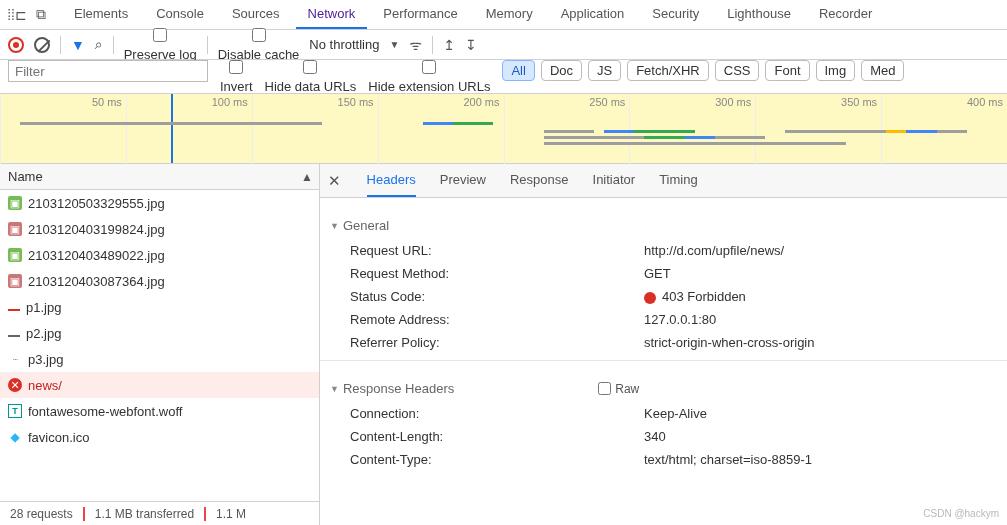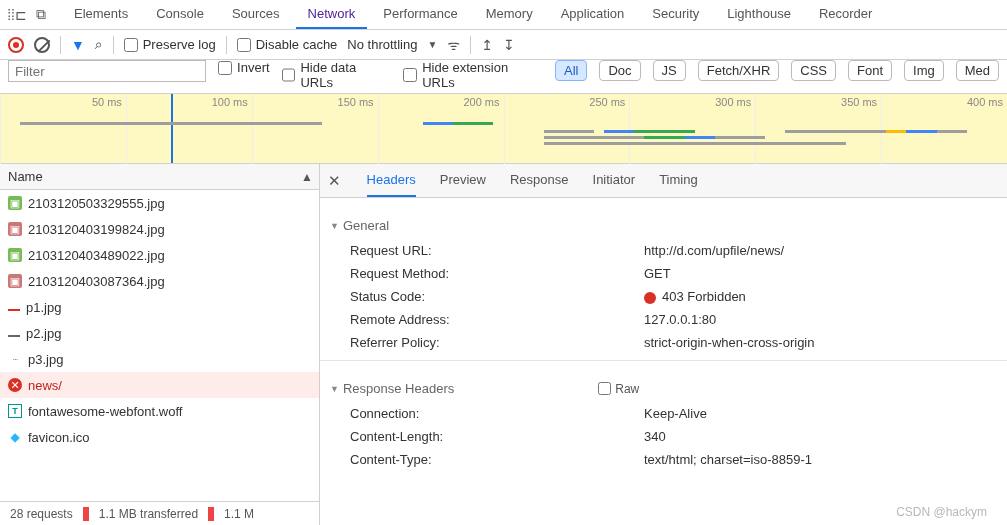--- a/index.html
+++ b/index.html
@@ -9,21 +9,21 @@
 .tabs { display: flex; gap: 4px; margin-left: 8px; }
 .tab { padding: 6px 12px; color: #555; cursor: pointer; }
 .tab.active { color: #4c1d95; border-bottom: 2px solid #1a73e8; }
 .toolbar { display: flex; align-items: center; height: 30px; border-bottom: 1px solid #d0d0d0; padding: 0 8px; gap: 10px; }
 .circ { width: 16px; height: 16px; border-radius: 50%; border: 2px solid #d93025; display: inline-block; position: relative; }
 .circ::after { content:""; position:absolute; inset:3px; background:#d93025; border-radius:50%; }
 .nope { width: 16px; height:16px; border:2px solid #555; border-radius:50%; position:relative; display:inline-block; }
 .nope::after { content:""; position:absolute; width:2px; height:16px; background:#555; left:7px; top:-1px; transform:rotate(45deg); }
 .funnel { color:#1a73e8; font-size:14px; }
 .sep { width:1px; height:18px; background:#ccc; }
-.chk { display:flex; align-items:center; gap:5px; color:#333; }
+.chk { display:flex; align-items:center; gap:5px; color:#333;flex-direction:column; }
 .chk input { width:14px; height:14px; }
 .caret { font-size:10px; color:#555; }
 .iconsm { color:#555; font-size:14px; }
 .filterbar { display:flex; align-items:flex-start; height:34px; border-bottom:1px solid #d0d0d0; padding:0 8px; gap:12px; }
 .filterbar input[type=text] { width:200px; height:22px; border:1px solid #bbb; padding:0 6px; color:#888; }
 .ftbtn { padding:2px 8px; border:1px solid #bbb; border-radius:4px; cursor:pointer; background:#fff; }
 .ftbtn.sel { background:#d6e8ff; border-color:#8ab4f8; color:#1a5cc0; }
 .timeline { height:70px; border-bottom:1px solid #d0d0d0; position:relative; background:#fef9c3; }
 .timeline .ticks { position:absolute; top:0; left:0; right:0; display:flex; }
 .timeline .tick { flex:1; position:relative; height:70px; border-left:1px solid #eee; font-size:11px; color:#888; }
@@ -44,37 +44,37 @@
 .row .ricon { width:14px; height:14px; display:flex; align-items:center; justify-content:center; font-size:11px; }
 .ricon.img { background:#7b5; color:#fff; border-radius:2px; }
 .ricon.img2 { background:#c77; color:#fff; border-radius:2px; }
 .ricon.red { background:#d93025; color:#fff; border-radius:50%; }
 .ricon.redline { border-bottom:2px solid #d93025; width:12px; height:8px; }
 .ricon.grayline { border-bottom:2px solid #666; width:12px; height:8px; }
 .ricon.dots { color:#a55; font-size:8px; letter-spacing:-1px; }
 .ricon.teal { color:#009688; border:1px solid #009688; font-size:9px; font-weight:bold; }
 .ricon.blue { color:#29b6f6; font-size:12px; }
 .status { height:24px; border-top:1px solid #d0d0d0; display:flex; align-items:center; font-size:12px; color:#555; }
-.status span { padding:0 10px; border-right:6px solid #ef4444; }
+.status span { padding:0 10px; border-right:2px solid #ef4444; }
 .right { flex:1; display:flex; flex-direction:column; }
 .dtabs { display:flex; align-items:center; height:34px; border-bottom:1px solid #d0d0d0; padding:0 8px; gap:20px; background:#f7f7f7; }
 .dtabs .close { font-size:15px; color:#555; cursor:pointer; margin-right:6px; }
 .dtab { color:#555; cursor:pointer; padding:8px 0; }
 .dtab.active { color:#1a73e8; border-bottom:2px solid #1a73e8; }
 .pane { flex:1; overflow:auto; padding:0; }
 .sect { padding:6px 10px; }
 .sect .shdr { color:#666; padding:6px 0; display:flex; align-items:center; gap:4px;margin-top:8px; }
 .sect .shdr::before { content:"▼"; font-size:9px; color:#888; }
 .kv { display:flex; padding:4px 0 4px 20px; }
 .kv .k { width:270px; color:#333; }
 .kv .v { color:#333;padding-left:24px; }
 .statdot { width:12px; height:12px; background:#d93025; border-radius:50%; display:inline-block; margin-right:6px; vertical-align:middle; }
 .rawchk { display:flex; align-items:center; gap:4px; color:#555; margin-left:140px; font-size:12px; }
 .divsect { border-bottom:1px solid #e5e5e5; }
-.watermark { position:absolute; right:20px; bottom:6px; color:#b8b8b8; font-size:12px; }
+.watermark { position:absolute; right:8px; bottom:6px; color:#b8b8b8; font-size:10px; }
 </style>
 </head>
 <body>
 
 <div class="toprow">
   <span class="ticon">⁞⁞⊏</span>
   <span class="ticon">⧉</span>
   <div class="tabs" id="toptabs">
       <div class="tab">Elements</div>
       <div class="tab">Console</div>
@@ -120,21 +120,21 @@
       <span>Invert</span>
     </label>
   <label class="chk">
       <input type="checkbox" style="">
       <span>Hide data URLs</span>
     </label>
   <label class="chk">
       <input type="checkbox" style="">
       <span>Hide extension URLs</span>
     </label>
-  <div id="ftypes" style="display:flex;gap:12px;">
+  <div id="ftypes" style="display:flex;gap:6px;">
       <div class="ftbtn sel">All</div>
       <div class="ftbtn">Doc</div>
       <div class="ftbtn">JS</div>
       <div class="ftbtn">Fetch/XHR</div>
       <div class="ftbtn">CSS</div>
       <div class="ftbtn">Font</div>
       <div class="ftbtn">Img</div>
       <div class="ftbtn">Med</div>
     </div>
 </div>

